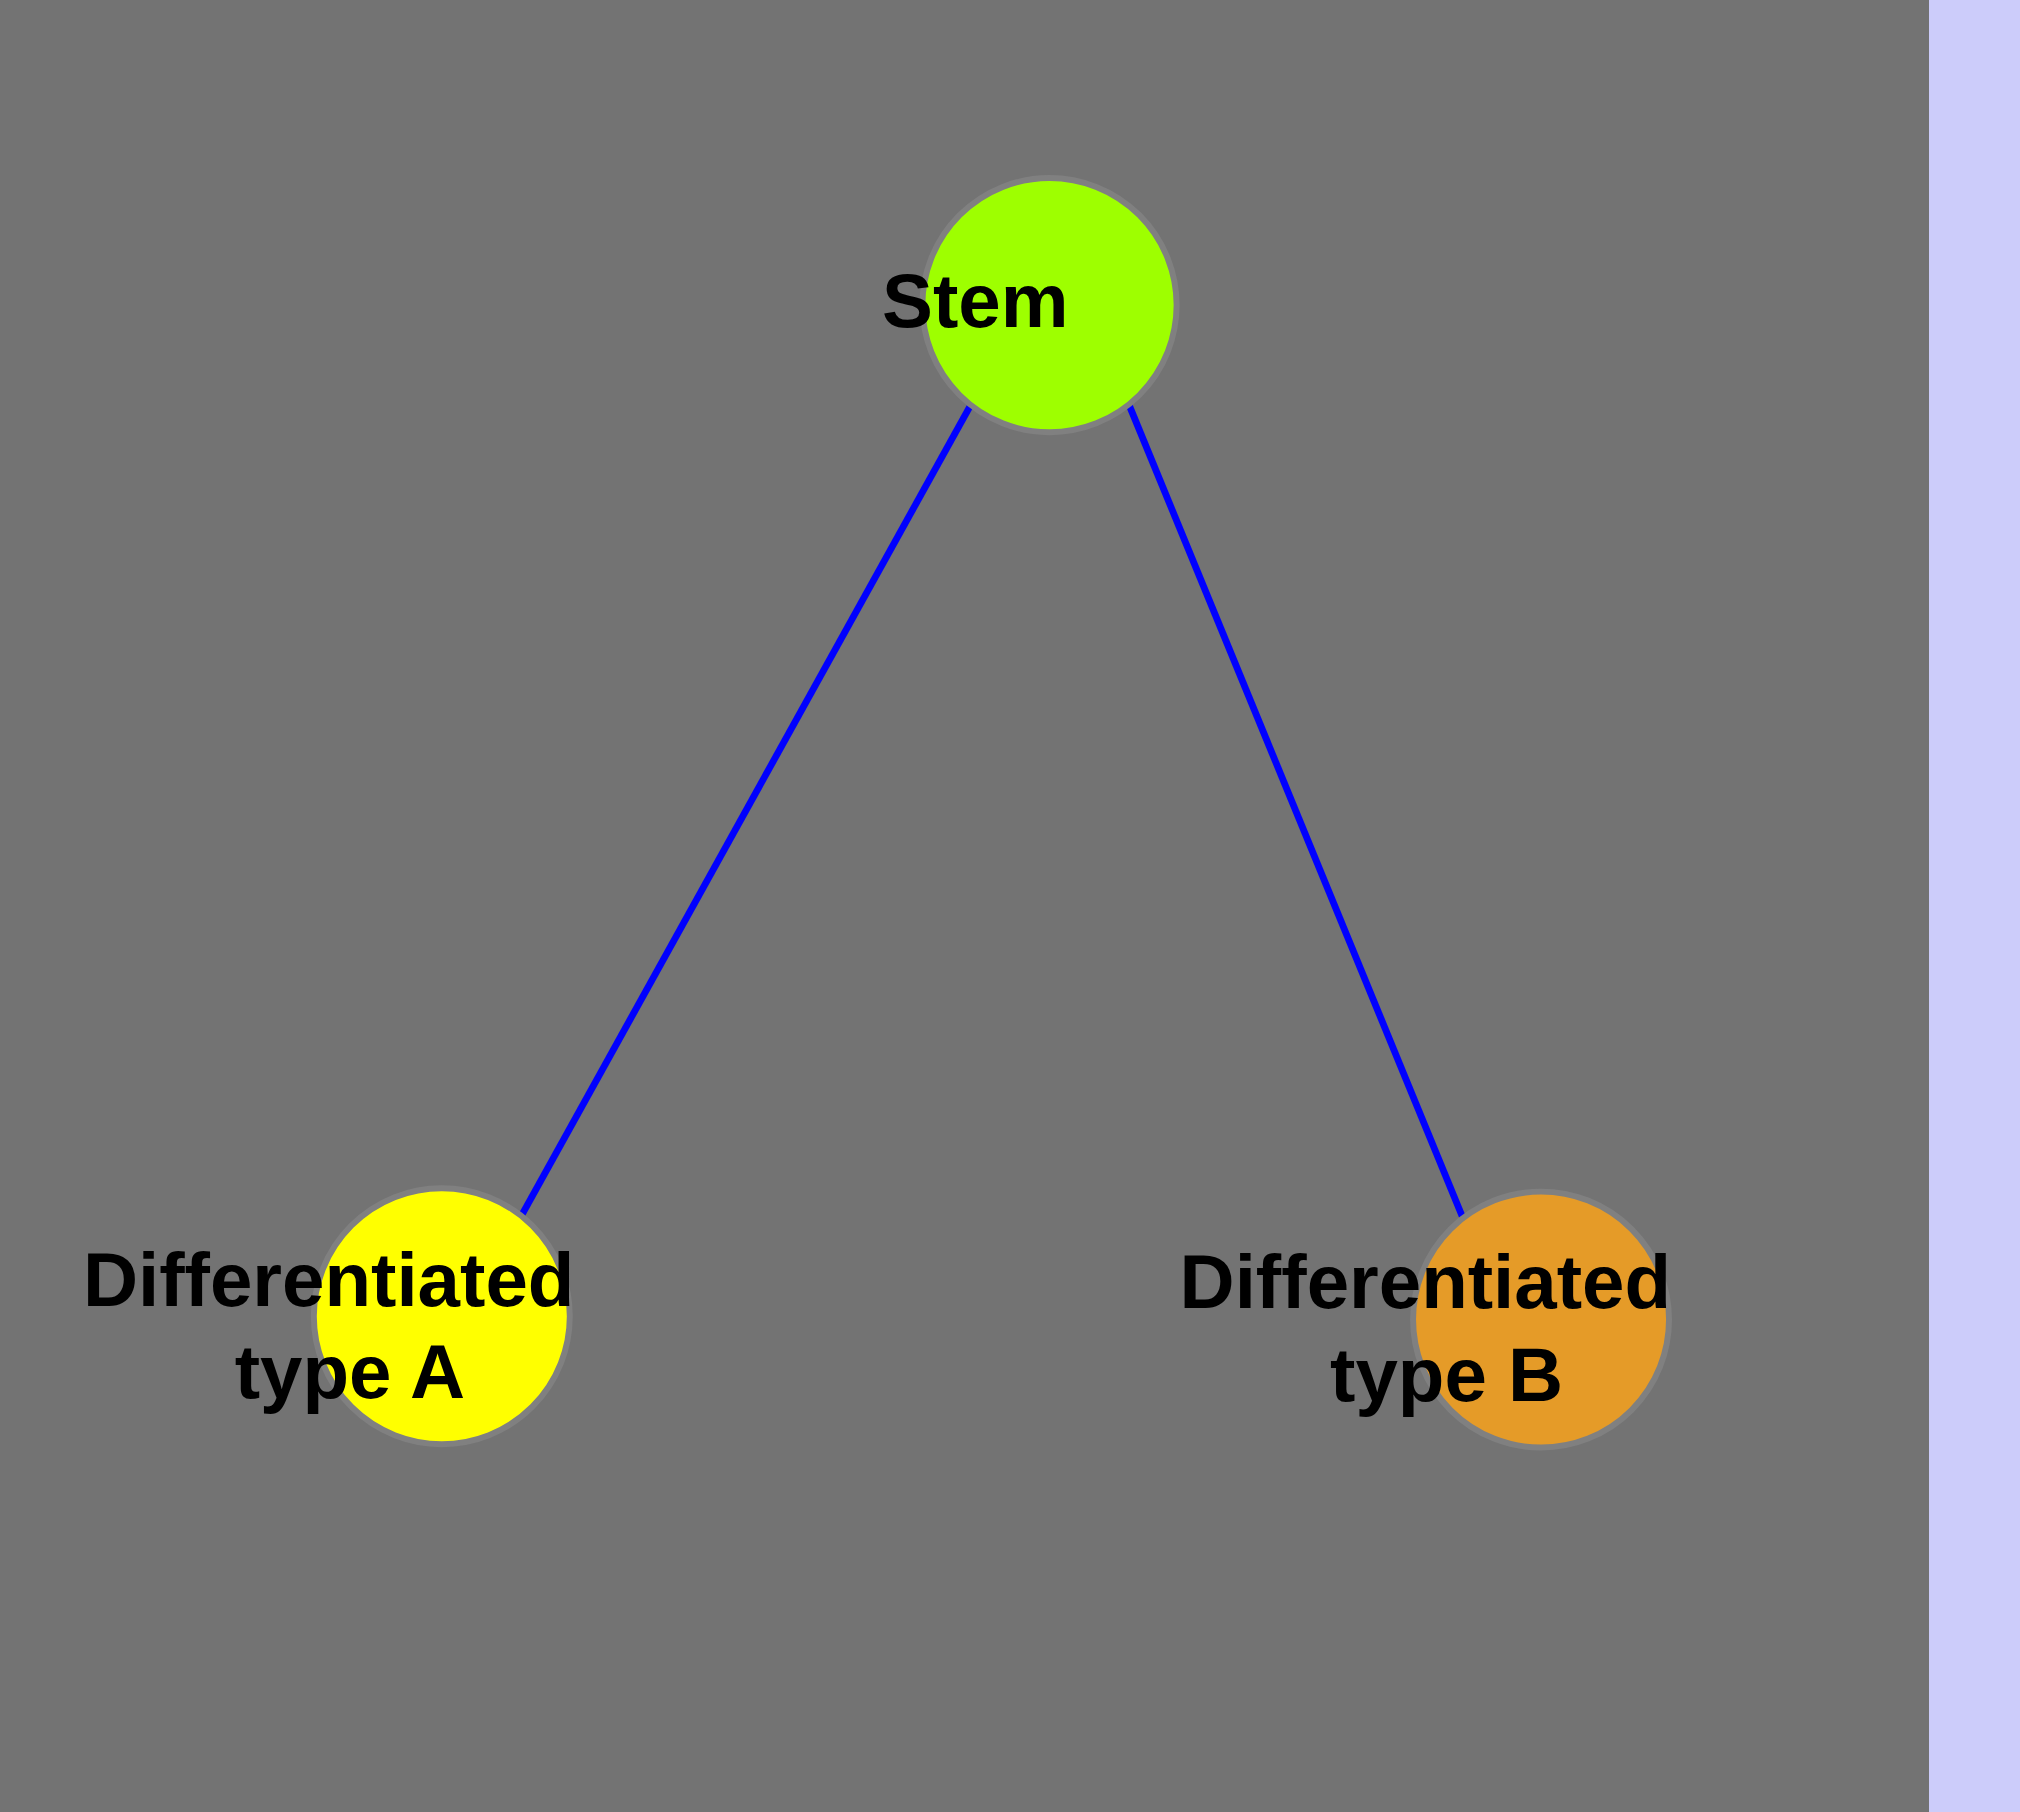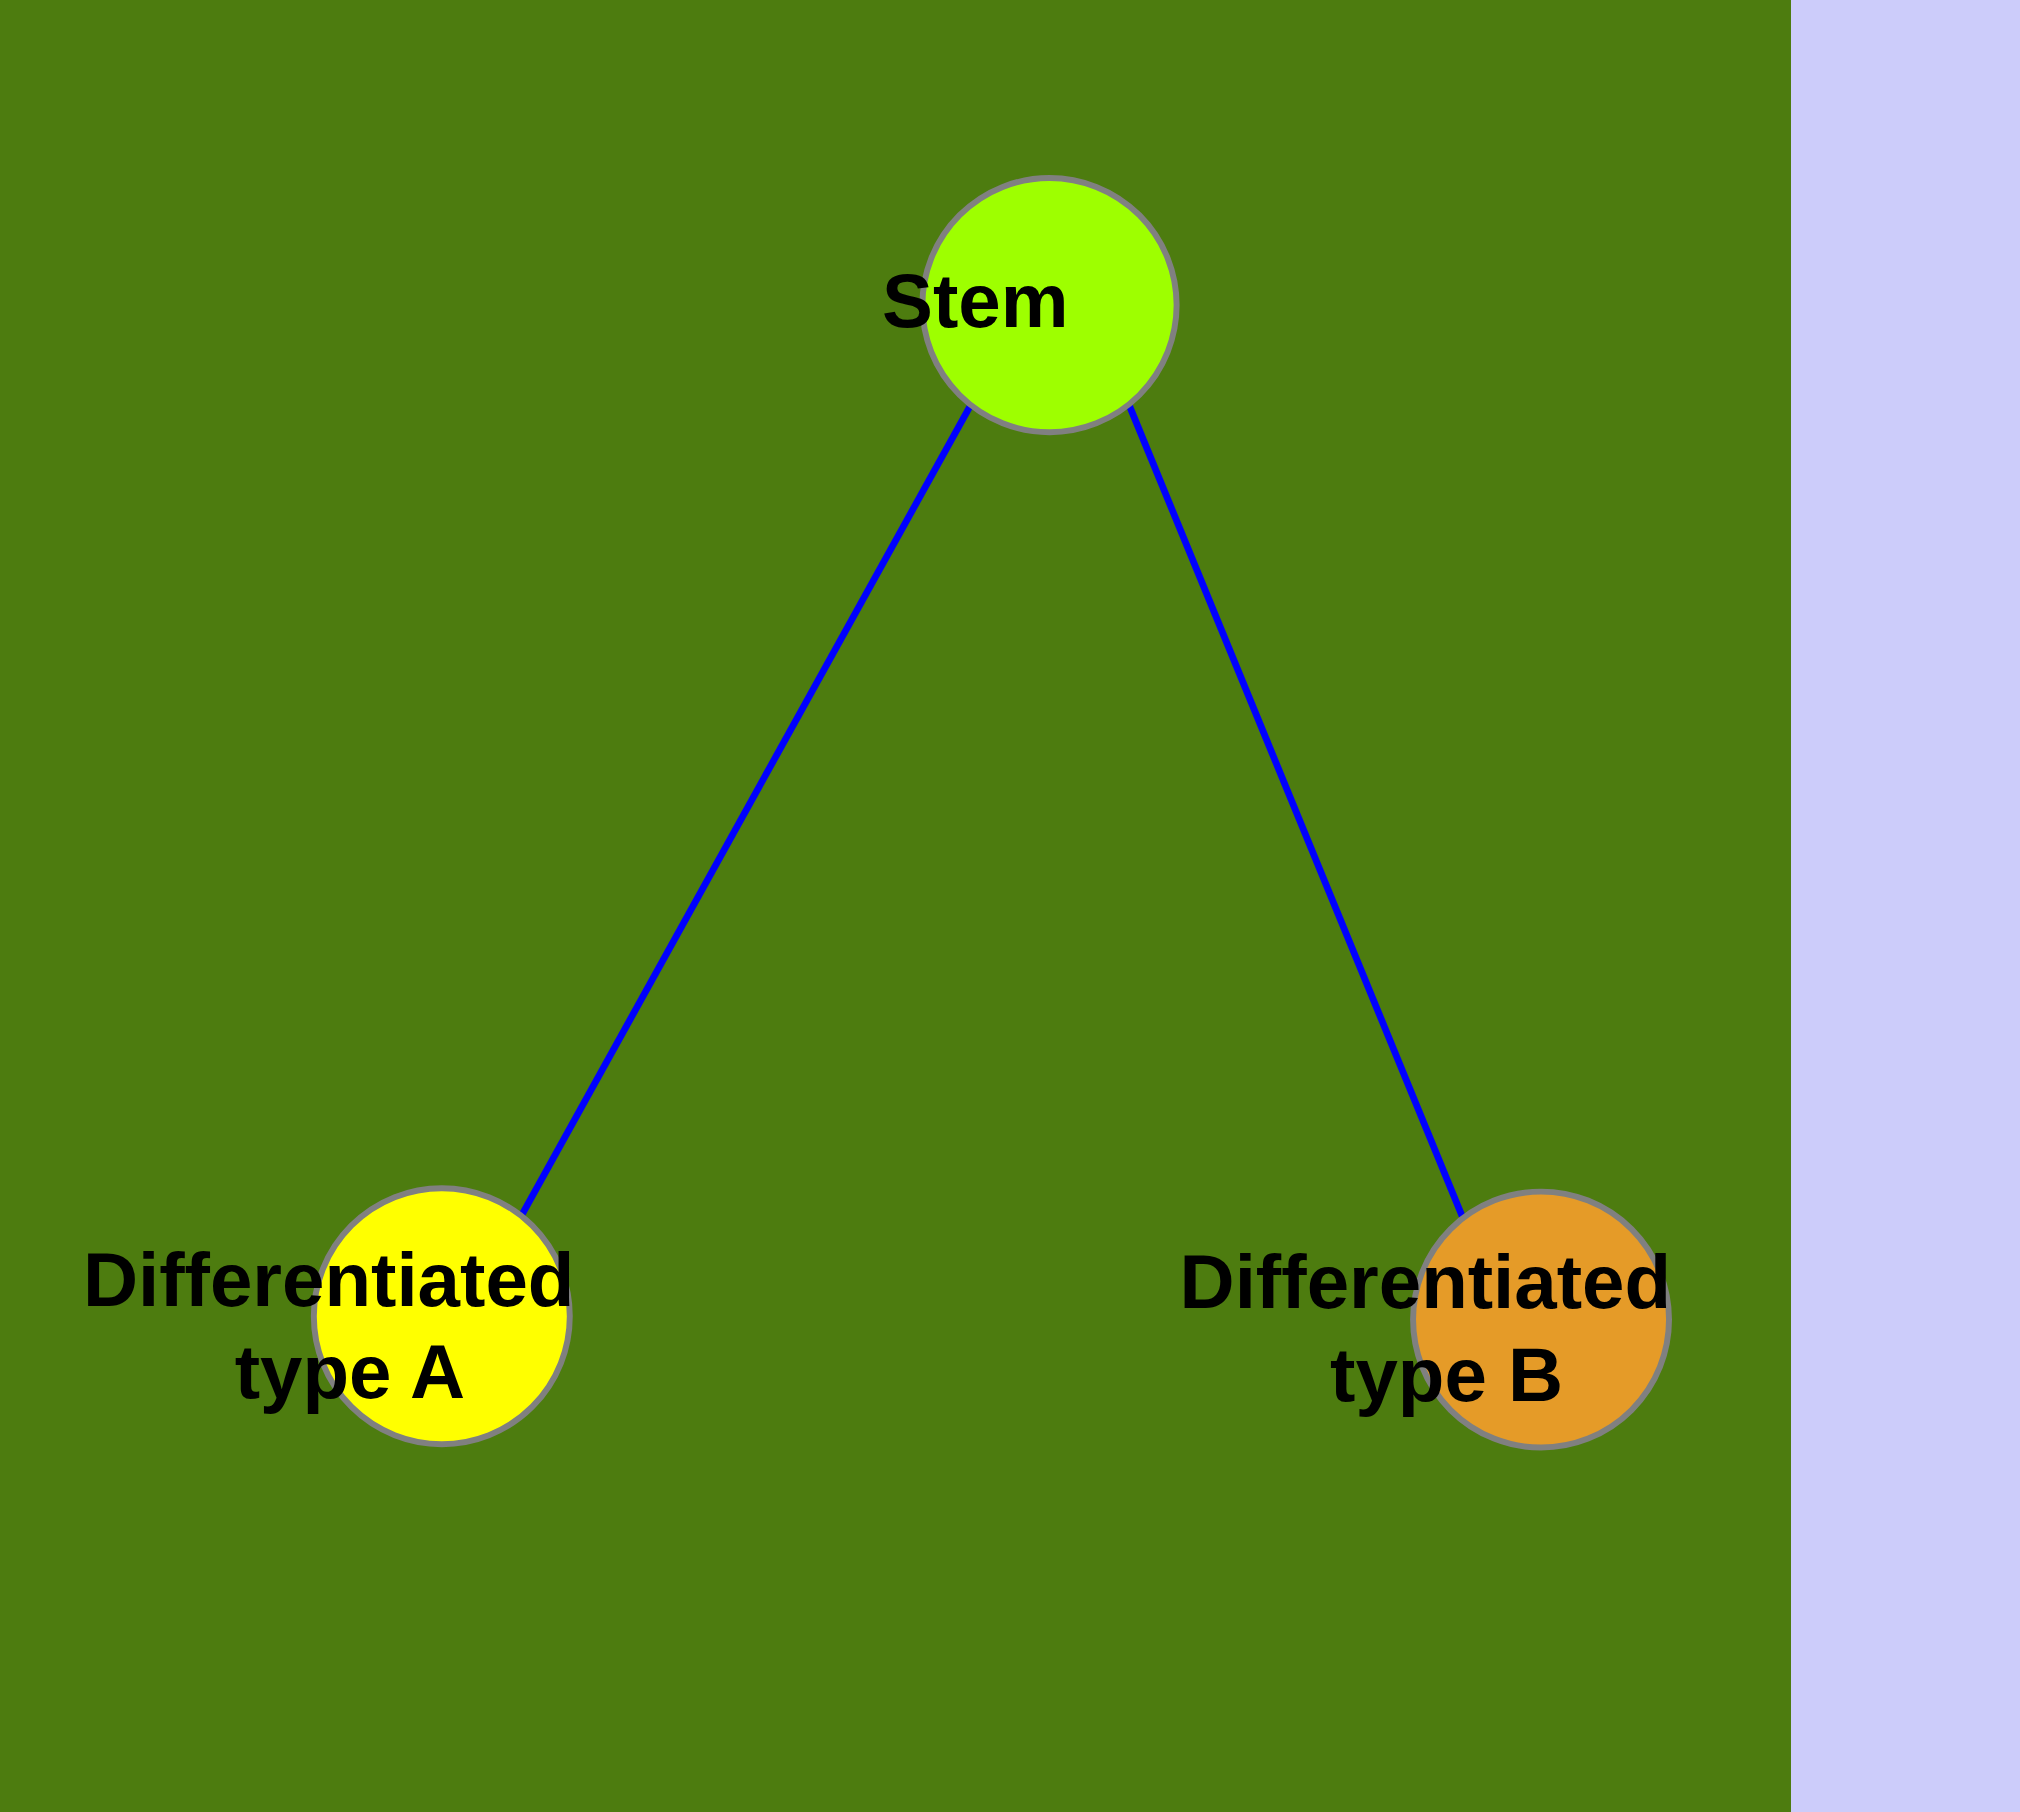--- a/index.html
+++ b/index.html
@@ -29,21 +29,21 @@
     font-size: 90px;
     fill: #000000;
     text-anchor: middle;
     dominant-baseline: middle;
     white-space: pre;
   }
 </style>
 </head>
 <body style="background: rgb(204, 204, 250);">
 
-<div id="canvas" style="width: 1791px; height: 1812px; background: #4d7c0f;">
+<div id="canvas" style="width: 1929px; height: 1812px; background: #737373;">
   <svg id="graph-svg" viewBox="0 0 2384 2138" xmlns="http://www.w3.org/2000/svg">
 
     <g>
       <line x1="1145" y1="478" x2="614" y2="1436" stroke="#0000ff" stroke-width="8" stroke-linecap="butt"></line>
       <line x1="1332" y1="478" x2="1727" y2="1440" stroke="#0000ff" stroke-width="8" stroke-linecap="butt"></line>
     </g>
 
     <g>
 
       <g>

